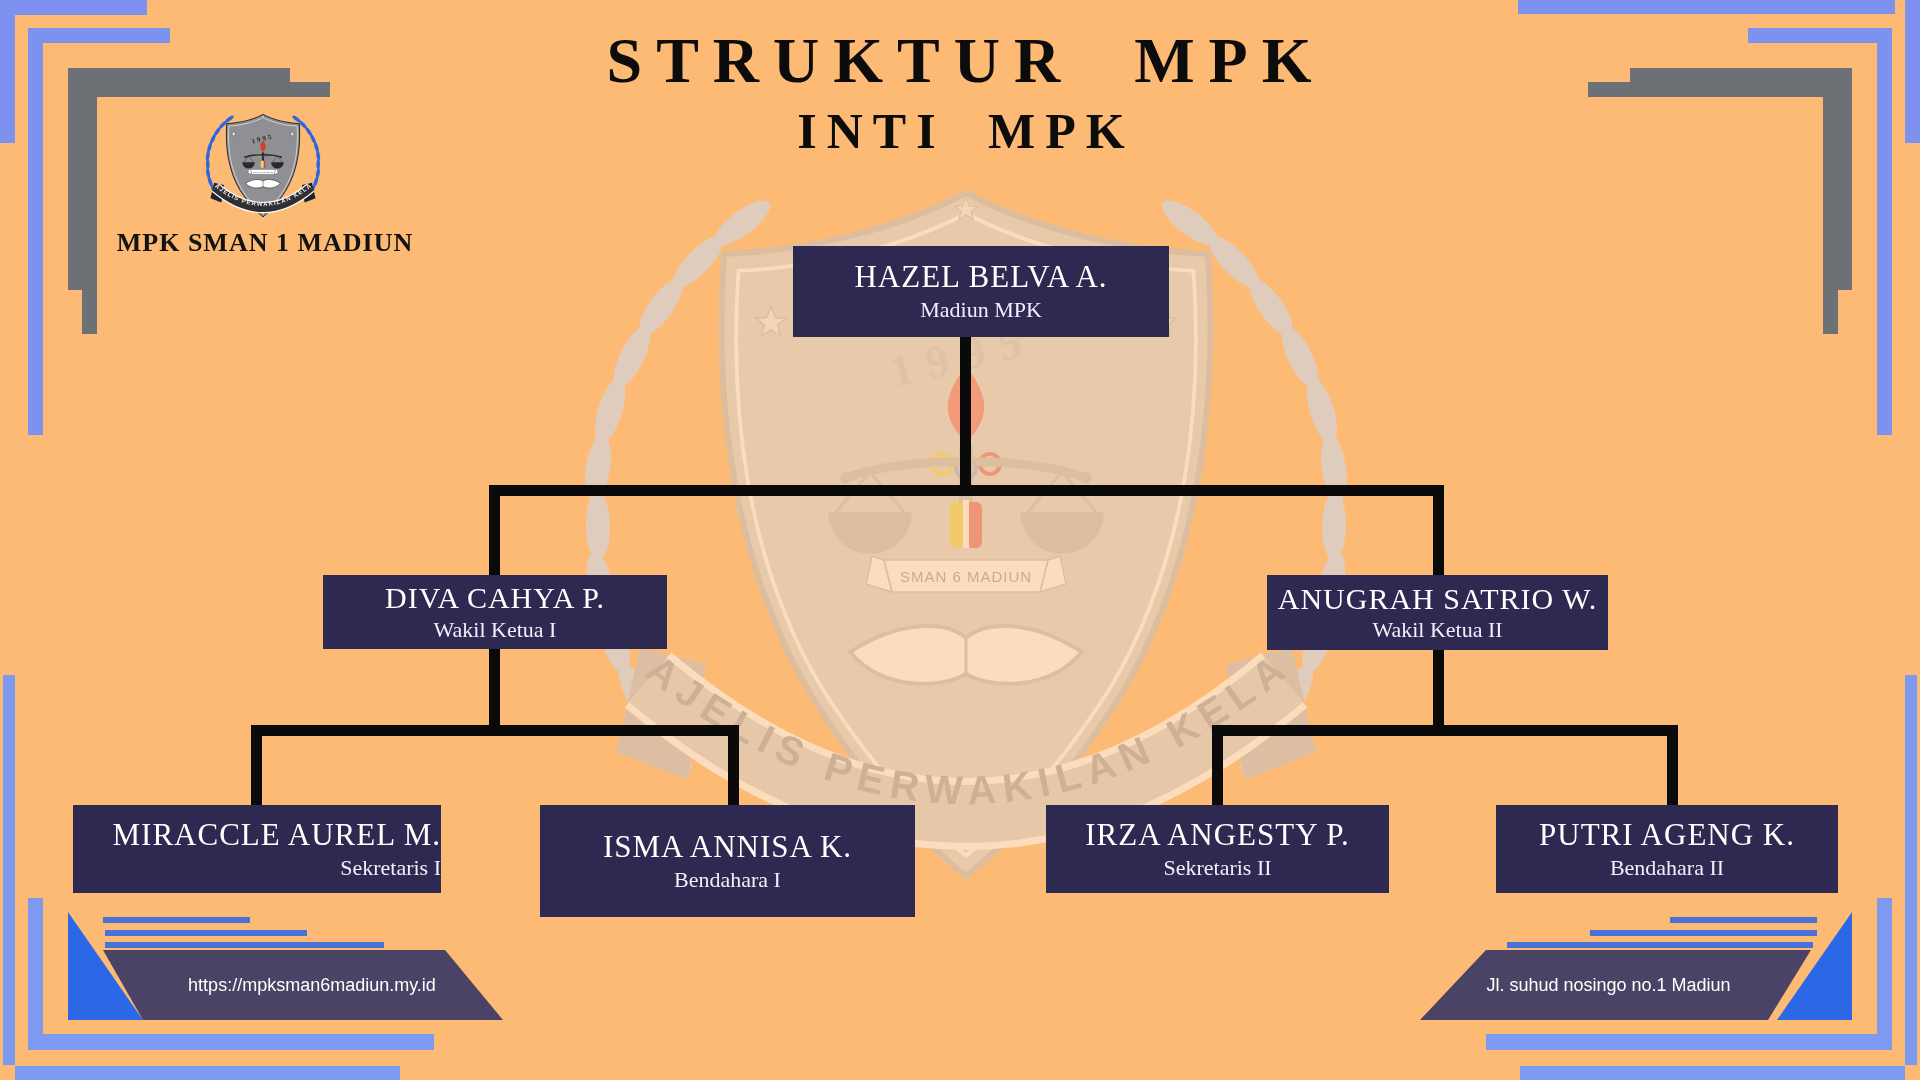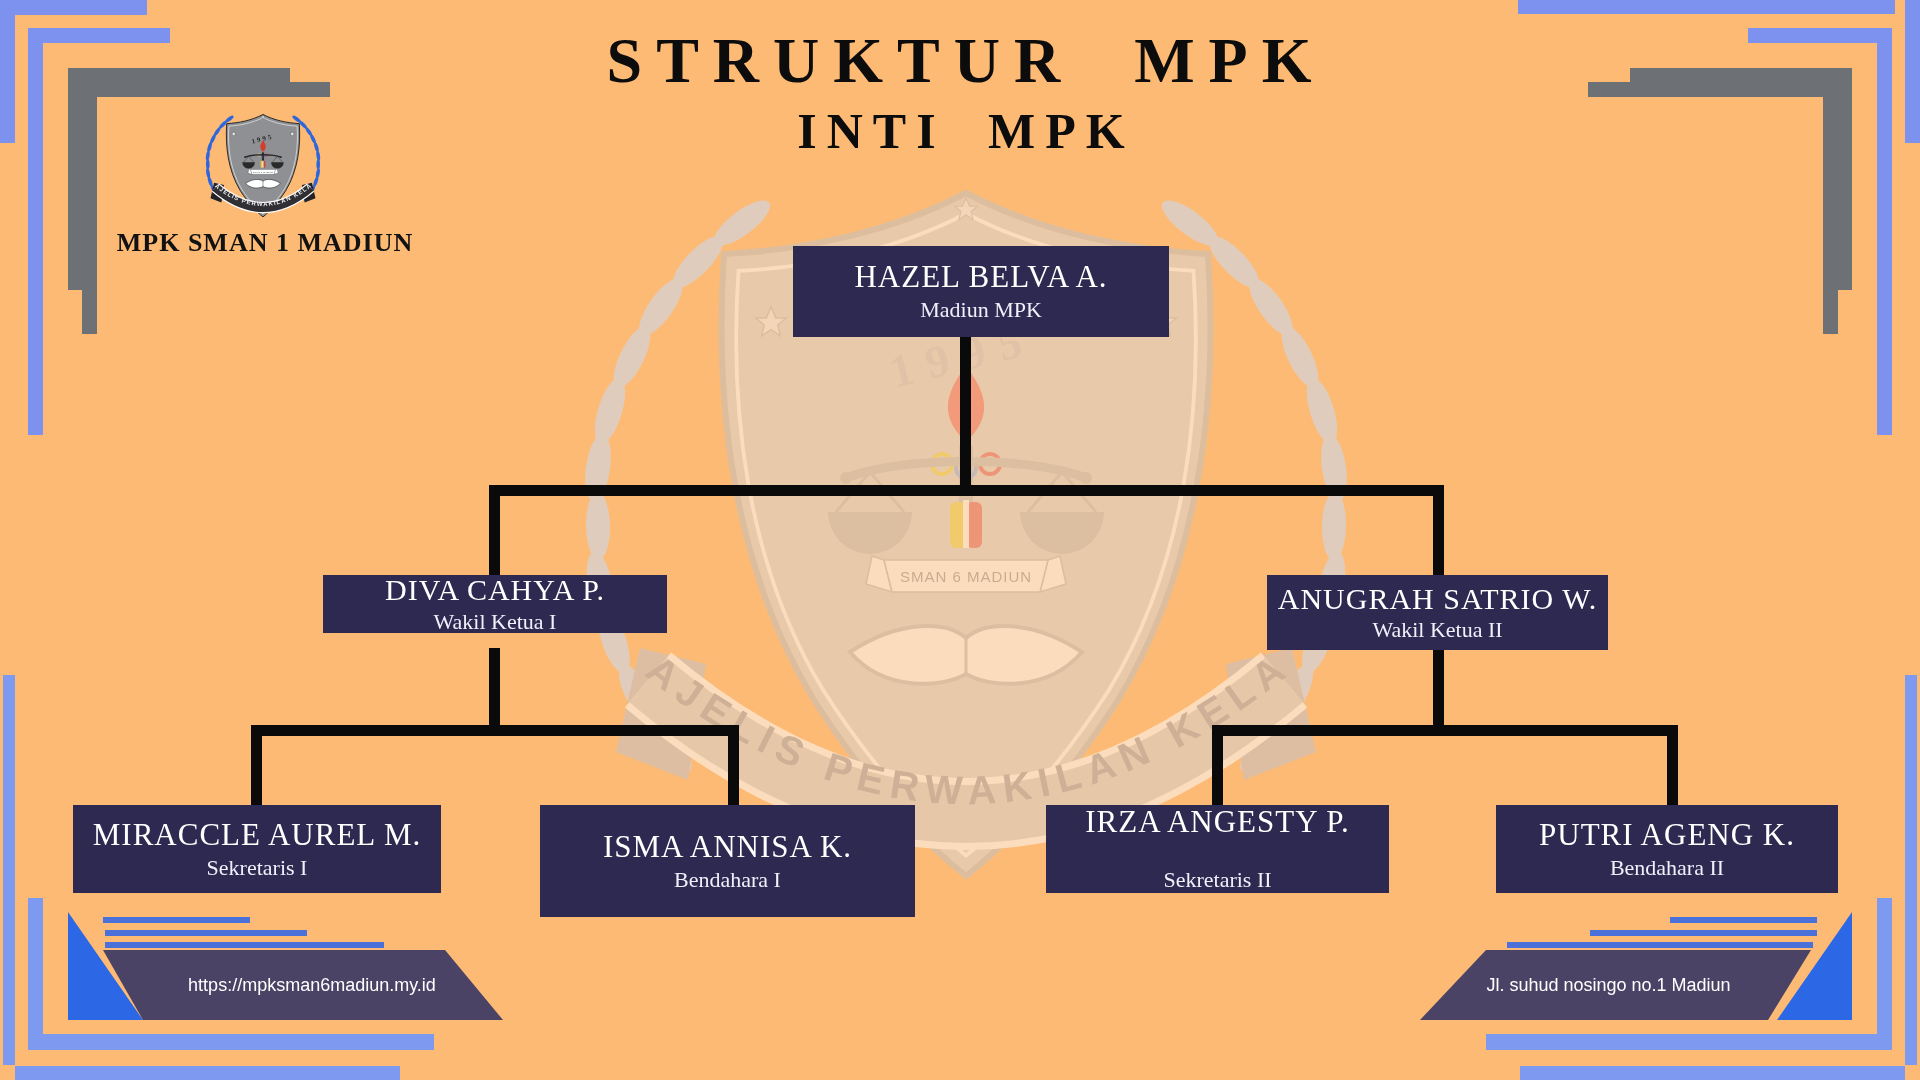--- a/index.html
+++ b/index.html
@@ -223,41 +223,41 @@
   <div class="conn" style="left:1433px;top:650px;width:11px;height:86px;"></div>
   <div class="conn" style="left:1212px;top:725px;width:466px;height:11px;"></div>
   <div class="conn" style="left:1212px;top:725px;width:11px;height:80px;"></div>
   <div class="conn" style="left:1667px;top:725px;width:11px;height:80px;"></div>
 
   <div class="obox big" style="left:793px;top:246px;width:376px;height:91px;">
     <div class="nm">HAZEL BELVA A.</div>
     <div class="rl">Madiun MPK</div>
   </div>
 
-  <div class="obox" style="left:323px;top:575px;width:344px;height:58px;">
+  <div class="obox" style="left:323px;top:575px;width:344px;height:74px;">
     <div class="nm">DIVA CAHYA P.</div>
     <div class="rl">Wakil Ketua I</div>
   </div>
 
   <div class="obox" style="left:1267px;top:575px;width:341px;height:75px;">
     <div class="nm">ANUGRAH SATRIO W.</div>
     <div class="rl">Wakil Ketua II</div>
   </div>
 
-  <div class="obox big" style="left:73px;top:805px;width:368px;height:88px;">
+  <div class="obox big" style="left:73px;top:805px;width:368px;height:88px;align-items:flex-end;">
     <div class="nm">MIRACCLE AUREL M.</div>
     <div class="rl">Sekretaris I</div>
   </div>
 
   <div class="obox big" style="left:540px;top:805px;width:375px;height:112px;">
     <div class="nm">ISMA ANNISA K.</div>
     <div class="rl">Bendahara I</div>
   </div>
 
-  <div class="obox big" style="left:1046px;top:805px;width:343px;height:88px;justify-content:space-between;">
+  <div class="obox big" style="left:1046px;top:805px;width:343px;height:88px;">
     <div class="nm">IRZA ANGESTY P.</div>
     <div class="rl">Sekretaris II</div>
   </div>
 
   <div class="obox big" style="left:1496px;top:805px;width:342px;height:88px;">
     <div class="nm">PUTRI AGENG K.</div>
     <div class="rl">Bendahara II</div>
   </div>
 
   <div id="banner-left" class="fbanner">

